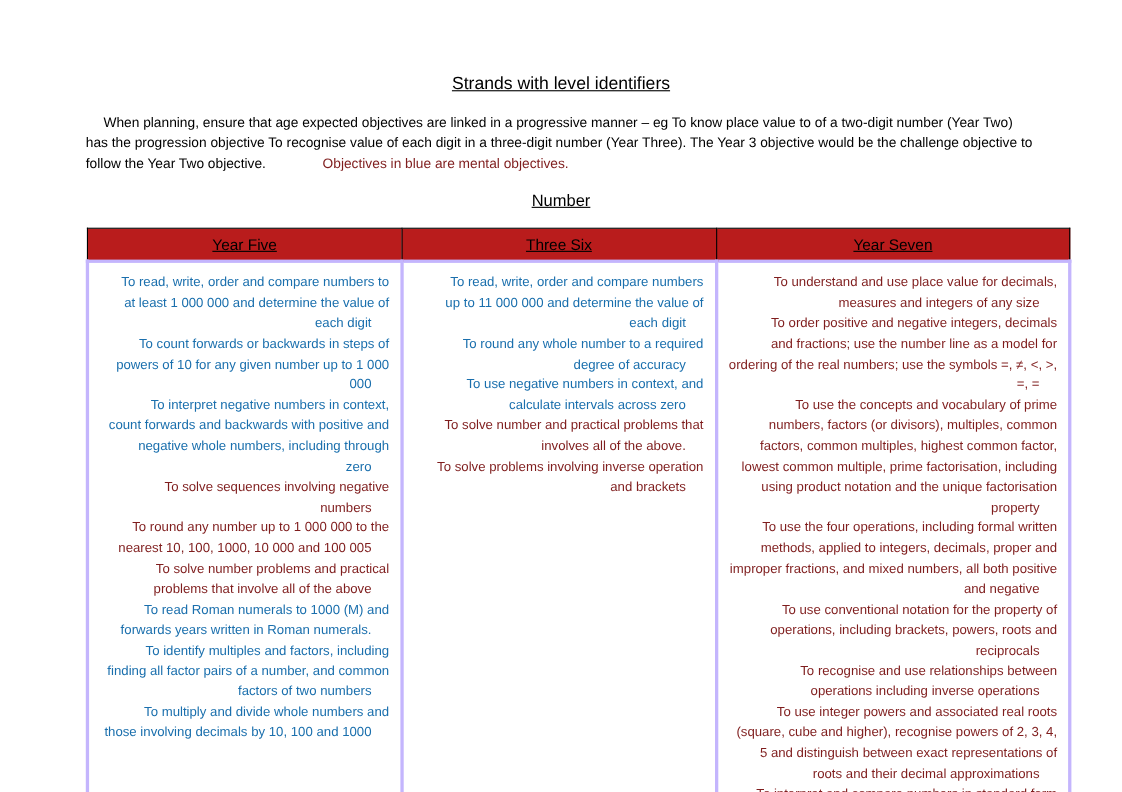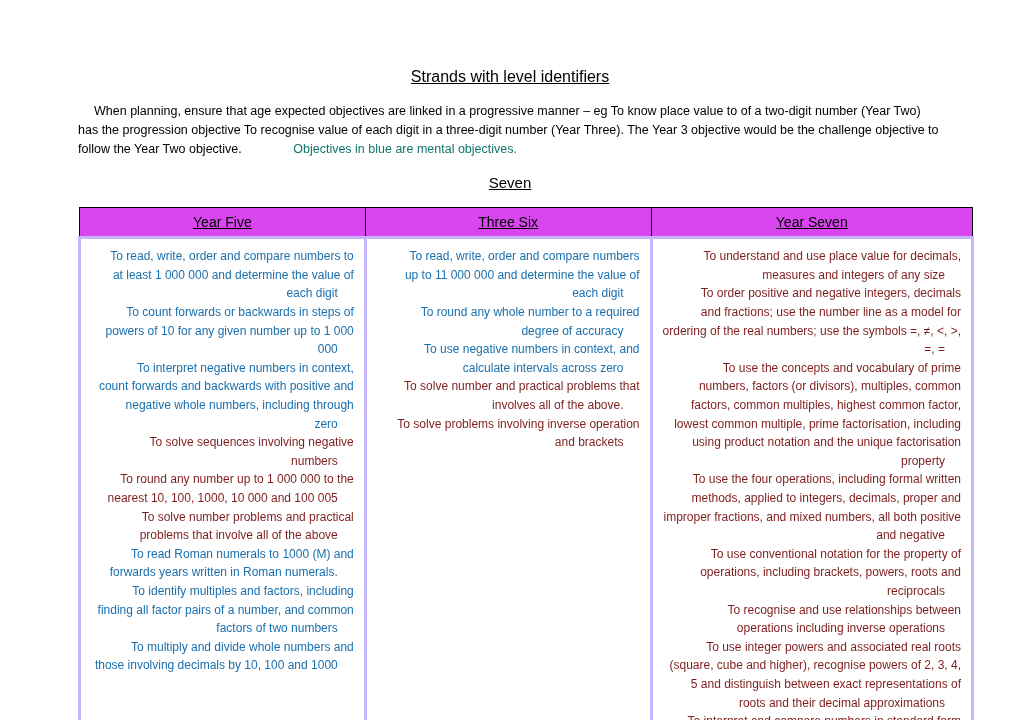--- a/index.html
+++ b/index.html
@@ -15,38 +15,38 @@
       font-size: 16px;
       text-decoration: underline;
       margin-bottom: 14px;
     }
     .intro-text {
       font-size: 12.5px;
       line-height: 1.5;
       margin-bottom: 14px;
     }
     .blue-text {
-      color: #0f766e;
+      color: #7f1d1d;
     }
     .section-title {
       text-align: center;
       font-size: 15px;
       text-decoration: underline;
       margin-bottom: 10px;
     }
     table {
       width: 100%;
       border-collapse: collapse;
       font-size: 12px;
     }
     th {
       border: 1px solid #000;
       padding: 6px 8px;
       text-align: center;
-      background: #d946ef;
+      background: #b91c1c;
       font-size: 14px;
       font-weight: normal;
       text-decoration: underline;
     }
     td {
       border: 3px solid #c4b5fd;
       padding: 8px 10px;
       vertical-align: top;
       line-height: 1.55;
       text-align: right;
@@ -64,21 +64,21 @@
 </head>
 <body>
 
 <div class="page-title">Strands with level identifiers</div>
 
 <p class="intro-text">
   <span>When planning, ensure that age expected objectives are linked in a progressive manner – eg To know place value to of a two-digit number (Year Two) has the progression objective To recognise value of each digit in a three-digit number (Year Three). The Year 3 objective would be the challenge objective to follow the Year Two objective.</span>
   <span class="blue-text"> <span>Objectives in blue are mental objectives.</span></span>
 </p>
 
-<div class="section-title">Seven</div>
+<div class="section-title">Number</div>
 
 <table>
   <thead>
     <tr>
       <th class="col-y5">Year Five</th>
       <th class="col-y6">Three Six</th>
       <th class="col-y7">Year Seven</th>
     </tr>
   </thead>
   <tbody>

